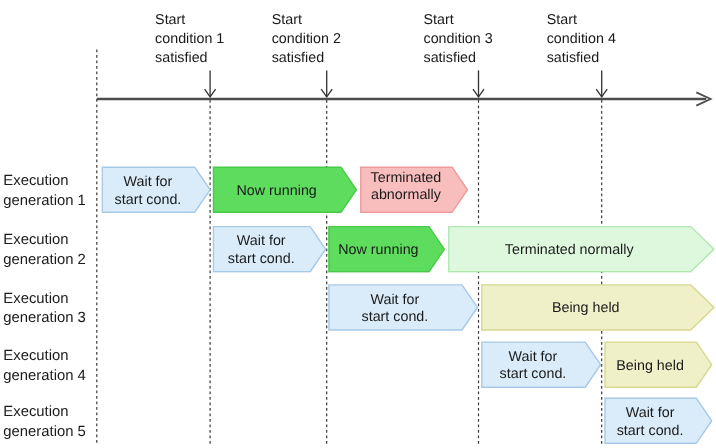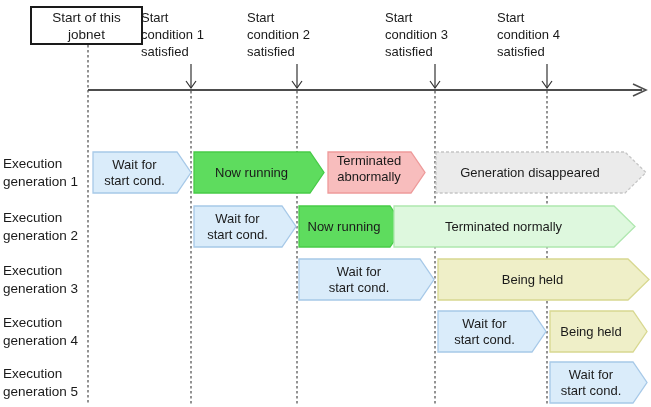--- a/index.html
+++ b/index.html
@@ -92,22 +92,20 @@
     <g>
       <line class="cond-arrow" x1="435" y1="64" x2="435" y2="88"></line>
       <polyline class="cond-arrow" points="430,81 435,88 440,81"></polyline>
     </g>
     <g>
       <line class="cond-arrow" x1="547" y1="64" x2="547" y2="88"></line>
       <polyline class="cond-arrow" points="542,81 547,88 552,81"></polyline>
     </g>
   </svg>
 
-  <div class="start-box">Start of this
-jobnet</div>
 
   <div class="cond-label" style="left:141px;">Start
 condition 1
 satisfied</div>
   <div class="cond-label" style="left:247px;">Start
 condition 2
 satisfied</div>
   <div class="cond-label" style="left:385px;">Start
 condition 3
 satisfied</div>
@@ -140,41 +138,35 @@
       </svg>
     <div class="shape-label" style="padding-right:15px;">Now running</div>
   </div>
   <div class="shape" style="left:327px;top:151px;width:99px;height:35px;text-decoration:underline;">
     <svg width="99" height="43">
         <polygon class="f-pink" points="1,1 84,1 98,21.5 84,42 1,42"></polygon>
       </svg>
     <div class="shape-label" style="padding-right:15px;">Terminated
 abnormally</div>
   </div>
-  <div class="shape" style="left:435px;top:151px;width:212px;height:43px;">
-    <svg width="212" height="43">
-        <polygon class="f-gray" points="1,1 190,1 211,21.5 190,42 1,42"></polygon>
-      </svg>
-    <div class="shape-label" style="padding-right:22px;">Generation disappeared</div>
-  </div>
 
   <div class="shape" style="left:193px;top:205px;width:104px;height:43px;">
     <svg width="104" height="43">
         <polygon class="f-blue" points="1,1 89,1 103,21.5 89,42 1,42"></polygon>
       </svg>
     <div class="shape-label" style="padding-right:15px;">Wait for
 start cond.</div>
   </div>
   <div class="shape" style="left:298px;top:205px;width:107px;height:43px;">
     <svg width="107" height="43">
         <polygon class="f-green" points="1,1 92,1 106,21.5 92,42 1,42"></polygon>
       </svg>
     <div class="shape-label" style="padding-right:15px;">Now running</div>
   </div>
-  <div class="shape" style="left:393px;top:205px;width:243px;height:43px;">
+  <div class="shape" style="left:407px;top:205px;width:243px;height:43px;">
     <svg width="243" height="43">
         <polygon class="f-pgreen" points="1,1 221,1 242,21.5 221,42 1,42"></polygon>
       </svg>
     <div class="shape-label" style="padding-right:22px;">Terminated normally</div>
   </div>
 
   <div class="shape" style="left:298px;top:258px;width:137px;height:43px;">
     <svg width="137" height="43">
         <polygon class="f-blue" points="1,1 122,1 136,21.5 122,42 1,42"></polygon>
       </svg>

